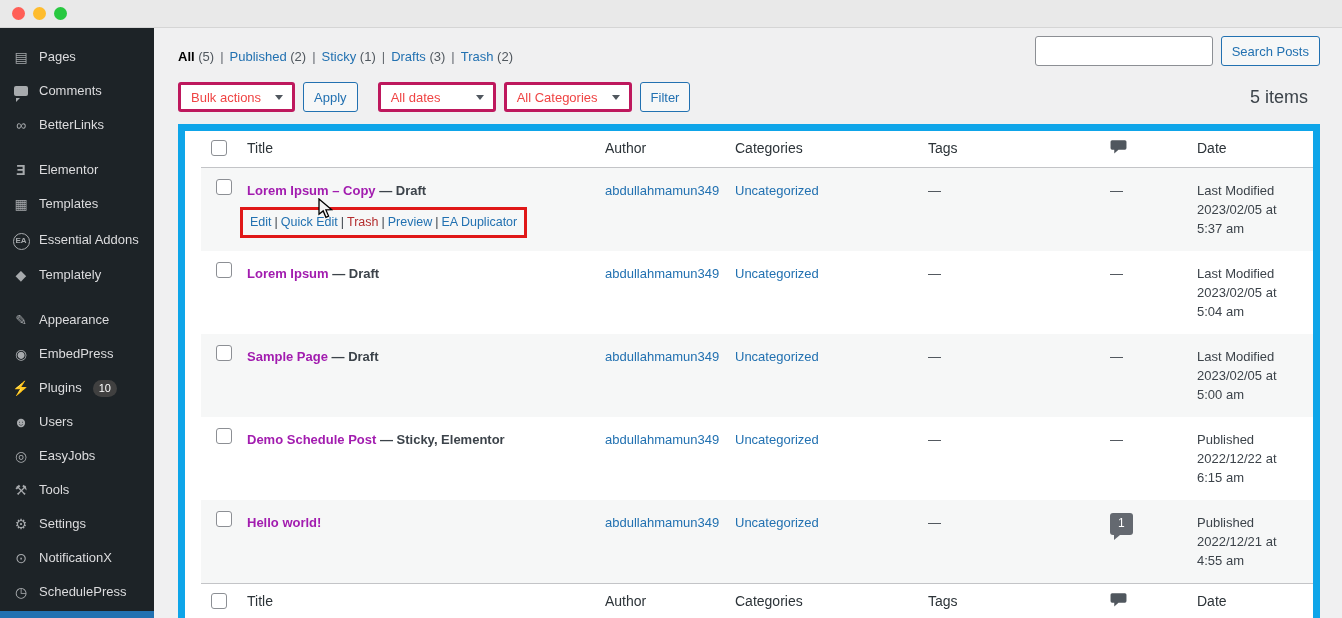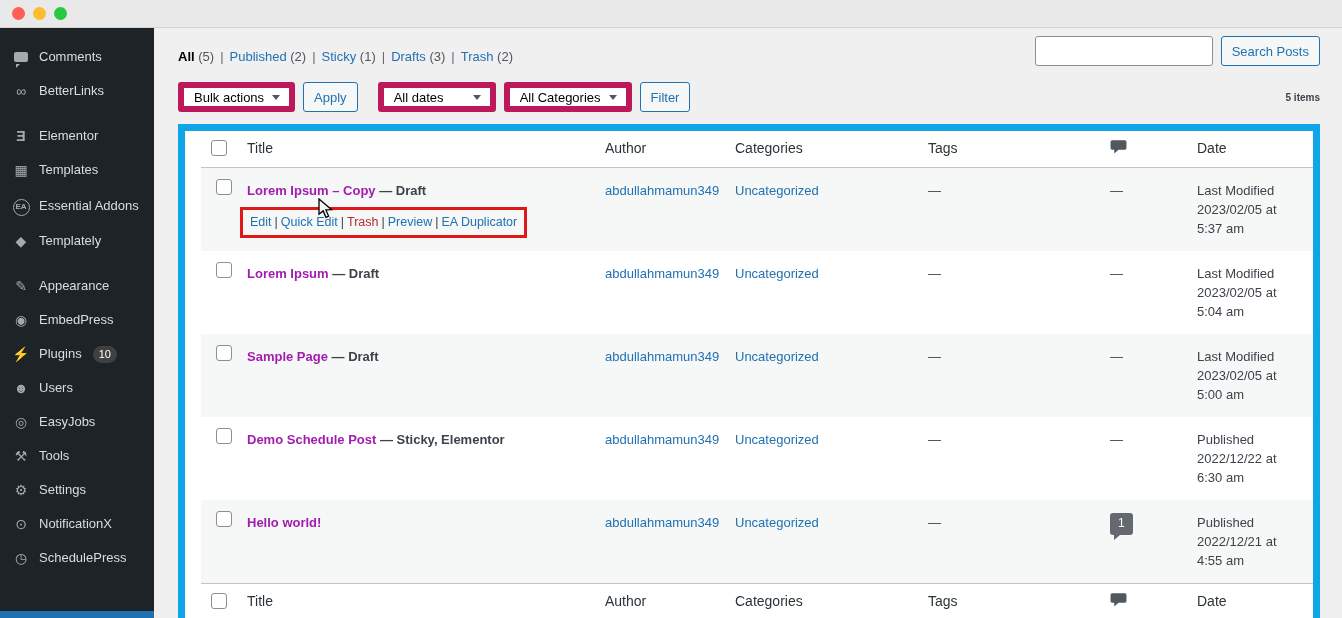--- a/index.html
+++ b/index.html
@@ -48,27 +48,27 @@
   .subsubsub a { text-decoration:none; color:#2271b1; cursor:pointer; }
   .subsubsub .current .view-label { color:#000; font-weight:600; }
   .subsubsub .count { color:#50575e; }
   .vsep { color:#646970; }
   .search-box { position:absolute; right:22px; top:8px; display:flex; gap:8px; }
   .search-input { width:178px; height:30px; border:1px solid #8c8f94; border-radius:3px;
     background:#fff; padding:0 8px; font-size:13px; font-family:inherit; }
   .button { height:30px; background:#f6f7f7; border:1px solid #2271b1; border-radius:3px;
     color:#2271b1; font-size:13px; padding:0 10px; cursor:pointer; font-family:inherit; }
   .toolbar { display:flex; gap:8px; align-items:center; margin-top:14px; position:relative; }
-  .select { height:30px; background:#fff; border:6px solid #be185d; border-radius:3px;
-    display:flex; align-items:center; justify-content:space-between; gap:8px;
-    padding:0 9px 0 10px; font-size:13px; color:#000000; cursor:pointer; }
+  .select { height:30px; background:#fff; border:3px solid #be185d; border-radius:3px;
+    display:flex; align-items:center; justify-content:space-between; gap:14px;
+    padding:0 9px 0 10px; font-size:13px; color:#ef4444; cursor:pointer; }
   .w-bulk{min-width:112px}.w-dates{min-width:118px; margin-left:12px}.w-cats{min-width:124px}
   .chev { width:0; height:0; border-left:4px solid transparent; border-right:4px solid transparent;
     border-top:5px solid #50575e; }
-  .items-count { position:absolute; right:0; font-size:10px; color:#3c434a;font-weight:bold; }
+  .items-count { position:absolute; right:12px; font-size:18px; color:#3c434a; }
   
   .table { margin-top:12px; background:#fff; border:7px solid #0ea5e9;padding-left:16px; }
   .trow { display:grid; grid-template-columns:46px 358px 130px 193px 182px 87px auto;
     align-items:start; }
   .table .trow:nth-child(even) { background:#f6f7f7; }
   .thead { border-bottom:1px solid #c3c4c7; background:#fff !important; }
   .tfoot { border-top:1px solid #c3c4c7; background:#fff !important; }
   .thead .cell, .tfoot .cell { padding:8px 10px 8px 0; font-size:14px; color:#2c3338; }
   .sortable { color:#2271b1; cursor:pointer; }
   .cell { padding:13px 10px 13px 0; font-size:13px; line-height:19px; }
@@ -99,20 +99,24 @@
 <div class="titlebar">
   <span class="traffic t-red"></span>
   <span class="traffic t-yellow"></span>
   <span class="traffic t-green"></span>
 </div>
 
 <div class="app">
 
   <aside class="sidebar">
     <div class="side-item">
+      <span class="side-icon i-pages"></span>
+      <span>Pages</span>
+    </div>
+    <div class="side-item">
       <span class="side-icon i-comments"></span>
       <span>Comments</span>
     </div>
     <div class="side-item">
       <span class="side-icon i-betterlinks"></span>
       <span>BetterLinks</span>
     </div>
     <div class="side-item group-start">
       <span class="side-icon i-elementor"></span>
       <span>Elementor</span>
@@ -301,21 +305,21 @@
         <div class="cell">
           <a class="row-title">Demo Schedule Post</a>
           <span class="post-state">— Sticky, Elementor</span>
         </div>
         <div class="cell"><a class="cell-link">abdullahmamun349</a></div>
         <div class="cell"><a class="cell-link">Uncategorized</a></div>
         <div class="cell">—</div>
         <div class="cell">—</div>
         <div class="cell date-cell">
           <div>Published</div>
-          <div>2022/12/22 at 6:30 am</div>
+          <div>2022/12/22 at 6:15 am</div>
         </div>
       </div>
 
       <div class="trow body-row">
         <div class="cell cb-cell">
             <span class="checkbox"></span>
           </div>
         <div class="cell">
           <a class="row-title">Hello world!</a>
         </div>

